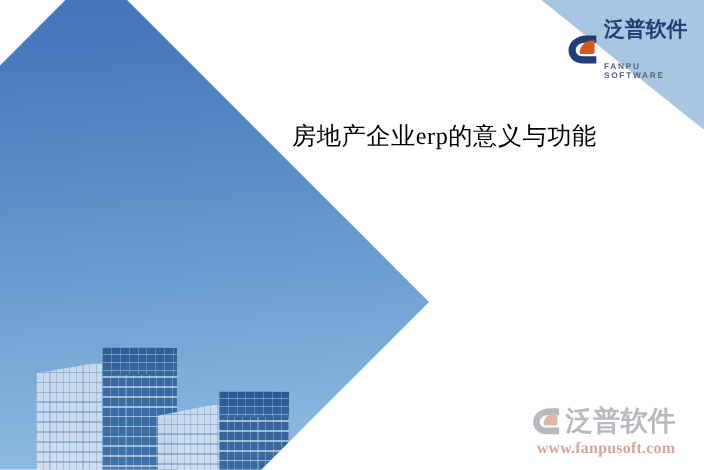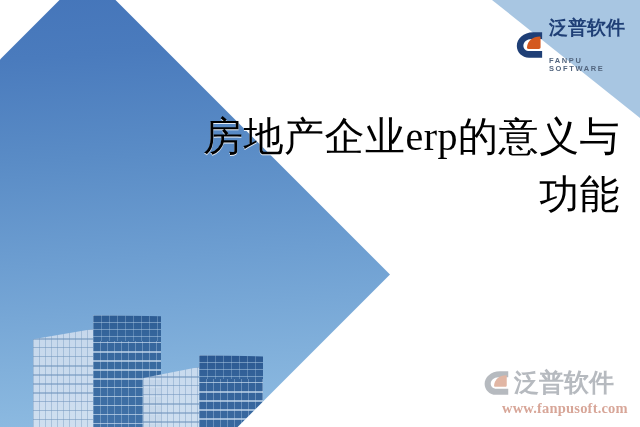--- a/index.html
+++ b/index.html
@@ -133,24 +133,24 @@
       repeating-linear-gradient(to bottom, rgba(168,198,226,.55) 0 1px, rgba(0,0,0,0) 1px 7px),
       repeating-linear-gradient(to right,  rgba(168,198,226,.35) 0 1px, rgba(0,0,0,0) 1px 8px);
   }
 
   
   #title-block {
     position: absolute;
     left: 188px;
     top: 108px;
     width: 432px;
-    text-align: right;
+    text-align: center;
     color: #000000;
     font-family: "Liberation Serif", "DejaVu Serif", serif;
-    font-size: 40px;
+    font-size: 22px;
     line-height: 1.45;
     letter-spacing: .5px;
     font-weight: 400;
     white-space: pre-wrap;
     text-shadow: 0 1px 0 rgba(255,255,255,.85);
   }
 
   
   #header-logo {
     position: absolute;
@@ -194,21 +194,21 @@
     color: #8a9099;
     letter-spacing: 0px;
   }
   #watermark .url {
     font-family: "Liberation Serif", "DejaVu Serif", serif;
     font-size: 14.5px;
     font-weight: 700;
     color: #c0705a;
     letter-spacing: .2px;
     margin-top: 1px;
-    margin-left: 20px;
+    margin-left: 6px;
   }
 </style>
 </head>
 <body>
 
 <div id="slide">
 
   <div id="diamond-wrap">
     <div id="diamond-fill"></div>
 

